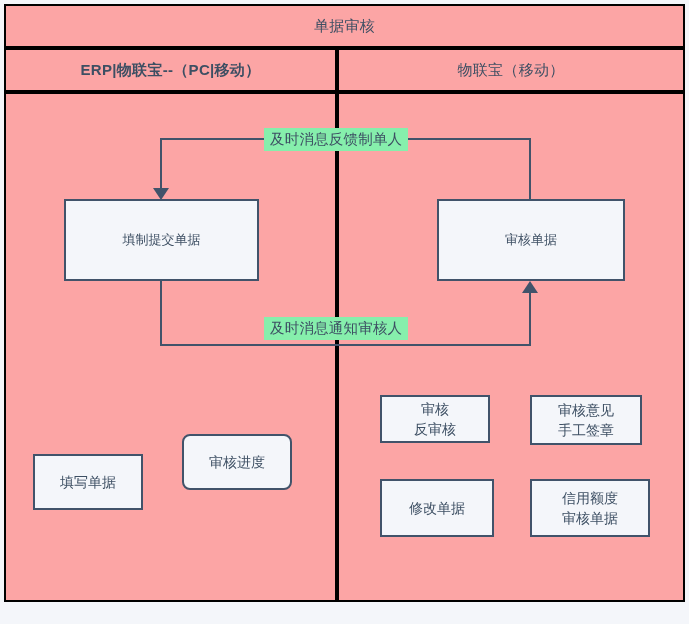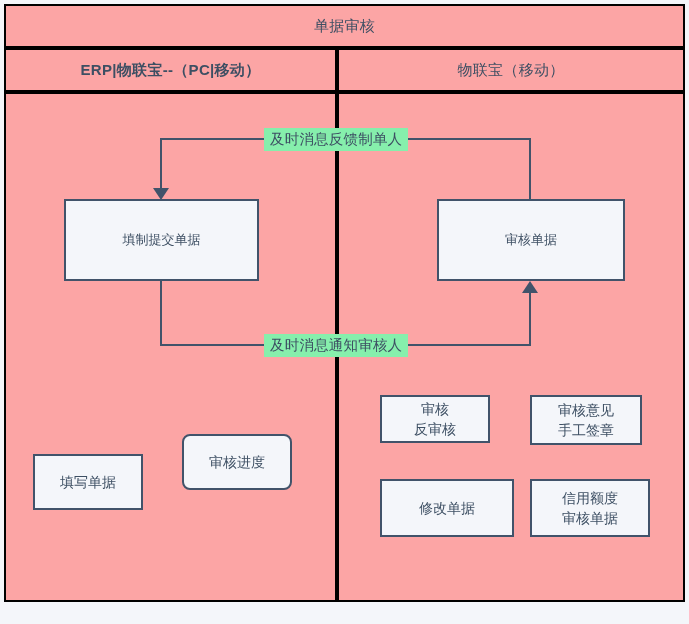--- a/index.html
+++ b/index.html
@@ -89,21 +89,21 @@
   .node.big { font-size: 13px; }
 
   #node-fill-submit  { left: 64px;  top: 199px; width: 195px; height: 82px; }
   #node-audit-doc    { left: 437px; top: 199px; width: 188px; height: 82px; text-align: center; }
 
   #node-fill-form    { left: 33px;  top: 434px; width: 110px; height: 56px; margin-top: 20px; }
   #node-audit-prog   { left: 182px; top: 434px; width: 110px; height: 56px; border-radius: 8px; }
 
   #node-audit-rev    { left: 380px; top: 395px; width: 110px; height: 48px; }
   #node-audit-opin   { left: 530px; top: 395px; width: 112px; height: 50px; }
-  #node-modify-doc   { left: 380px; top: 479px; width: 134px; height: 58px; }
+  #node-modify-doc   { left: 380px; top: 479px; width: 114px; height: 58px; }
   #node-credit-limit { left: 530px; top: 479px; width: 120px; height: 58px; }
 
   
   .line {
     position: absolute;
     background: #41536a;
     z-index: 1;
   }
   .line.h { height: 2px; }
   .line.v { width: 2px; }
@@ -143,21 +143,21 @@
     position: absolute;
     background: #86efac;
     color: #3d4f63;
     font-size: 14.5px;
     padding: 2px 6px;
     white-space: nowrap;
     z-index: 4;
     letter-spacing: 0.2px;
   }
   #lbl-feedback { left: 264px; top: 128px; }
-  #lbl-notify   { left: 264px; top: 334px; font-family: Liberation Mono, monospace; }
+  #lbl-notify   { left: 264px; top: 317px; font-family: Liberation Mono, monospace; }
 </style>
 </head>
 <body>
 
 <div id="canvas">
 
   <div class="frame title-cell">
     <div class="cell-text">单据审核</div>
   </div>
 

